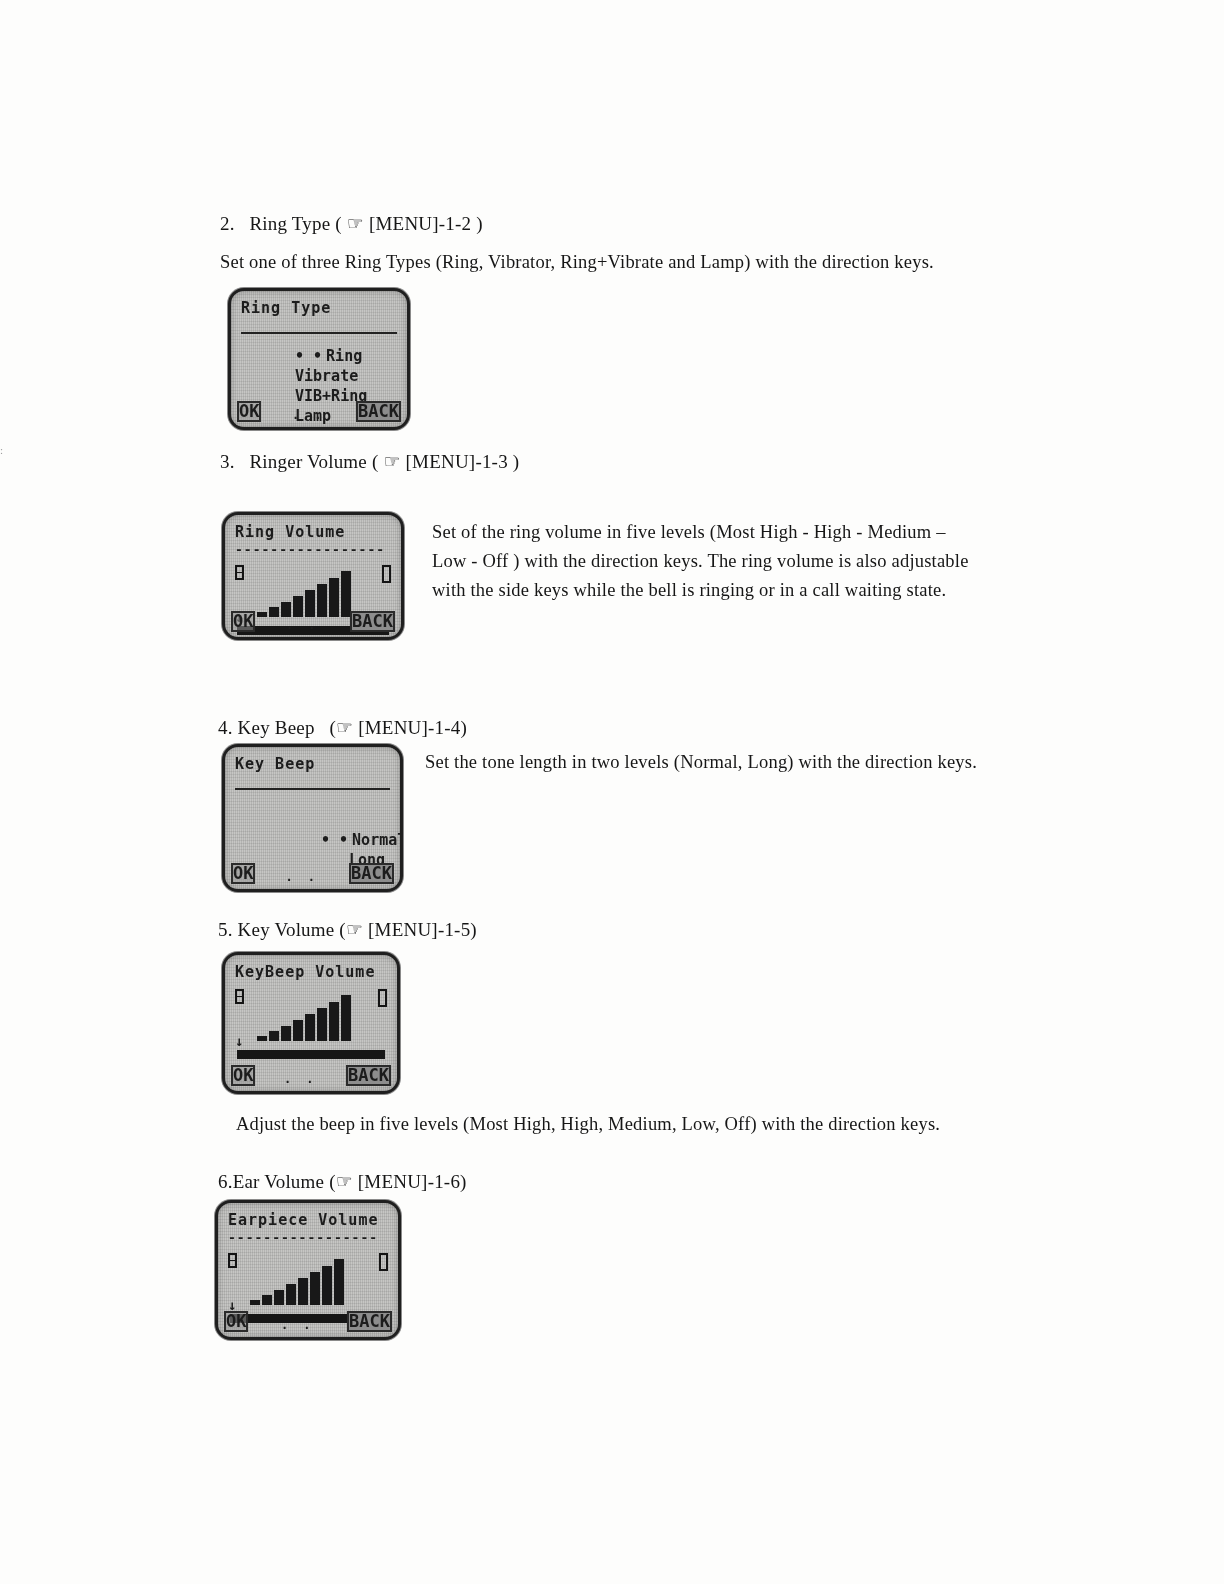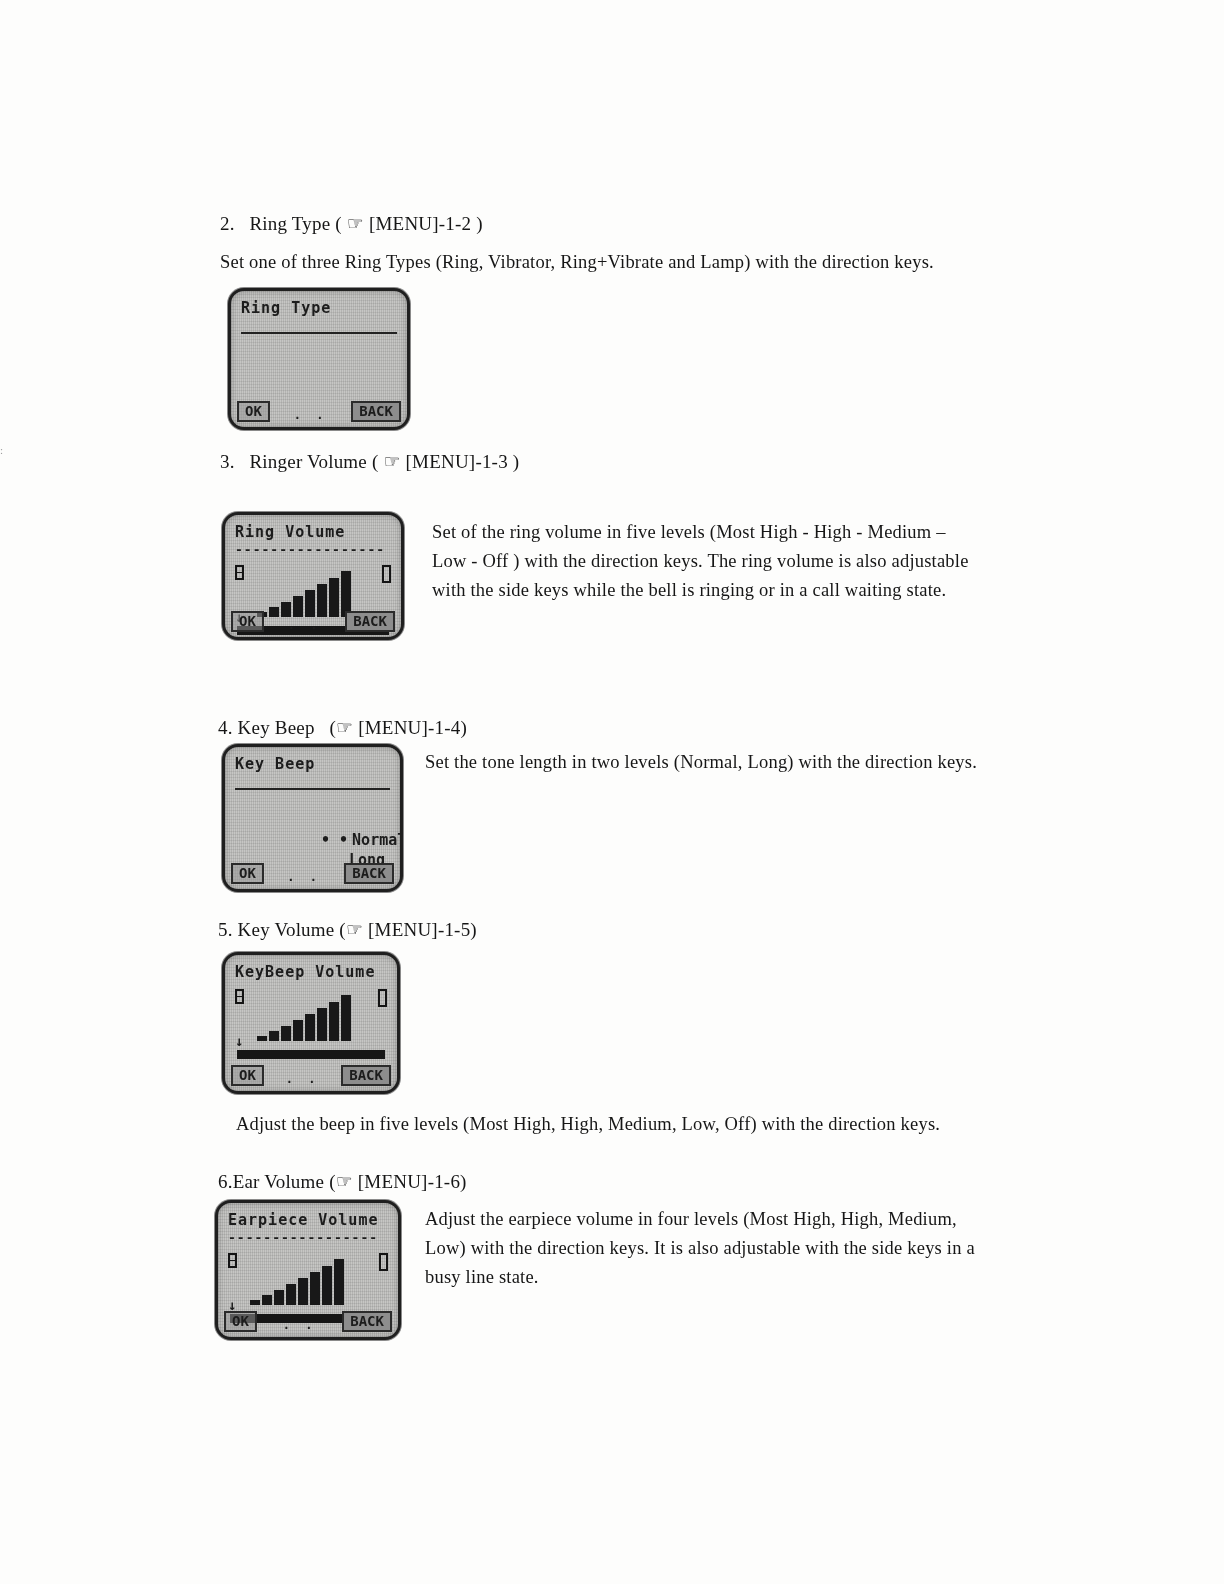--- a/index.html
+++ b/index.html
@@ -99,23 +99,23 @@
     height:9px;background:#161616;
     margin:3px 2px 0 2px;
   }
 
   .softkeys{
     position:absolute;left:6px;right:6px;bottom:5px;
     display:flex;align-items:flex-end;justify-content:space-between;
   }
   .sk{
     font-family:"DejaVu Sans Mono", monospace;
-    font-weight:bold;font-size:14px;
+    font-weight:bold;font-size:17px;
     border:2px solid #2b2b2b;
-    padding:0 6px;line-height:17px;
+    padding:0 0;line-height:17px;
     background:rgba(150,150,150,.55);
   }
   .sk.back{background:#8d8d8d;}
   .dots{
     font-family:"DejaVu Sans Mono", monospace;
     font-weight:bold;font-size:12px;letter-spacing:4px;
   }
 
   
   #h2{left:220px;top:212px;}
@@ -146,20 +146,26 @@
 </head>
 <body>
 
 <div class="page">
 
   <div class="heading" id="h2">2.   Ring Type ( ☞ [MENU]-1-2 )</div>
   <div class="para" id="p2">Set one of three Ring Types (Ring, Vibrator, Ring+Vibrate and Lamp) with the direction keys.</div>
 
   <div class="screen" id="scr-ringtype">
     <div class="s-title underlined">Ring Type</div>
+    <div class="menu">
+      <div class="menu-row"><span class="marker">• •</span><span>Ring</span></div>
+      <div class="menu-row">Vibrate</div>
+      <div class="menu-row">VIB+Ring</div>
+      <div class="menu-row">Lamp</div>
+    </div>
     <div class="softkeys">
       <span class="sk">OK</span>
       <span class="dots">. .</span>
       <span class="sk back">BACK</span>
     </div>
   </div>
 
   <div class="heading" id="h3">3.   Ringer Volume ( ☞ [MENU]-1-3 )</div>
 
   <div class="screen" id="scr-ringvol">
@@ -263,17 +269,16 @@
       </div>
     </div>
     <div class="baseline"></div>
     <div class="softkeys">
       <span class="sk">OK</span>
       <span class="dots">. .</span>
       <span class="sk back">BACK</span>
     </div>
   </div>
 
-  <div class="para" id="p6">Adjust the earpiece volume in four levels (Most High, High, Medium, Low) with the direction keys. It is also adjustable with the side keys in a busy line state.</div>
 
   <div class="artifact">:</div>
 
 </div>
 
 </body></html>

